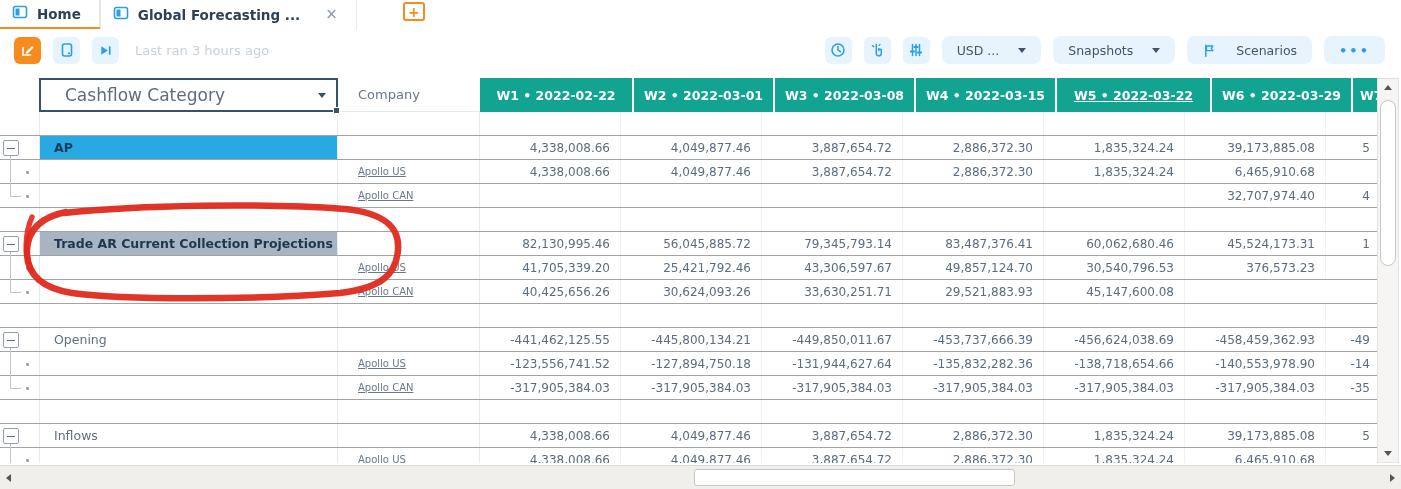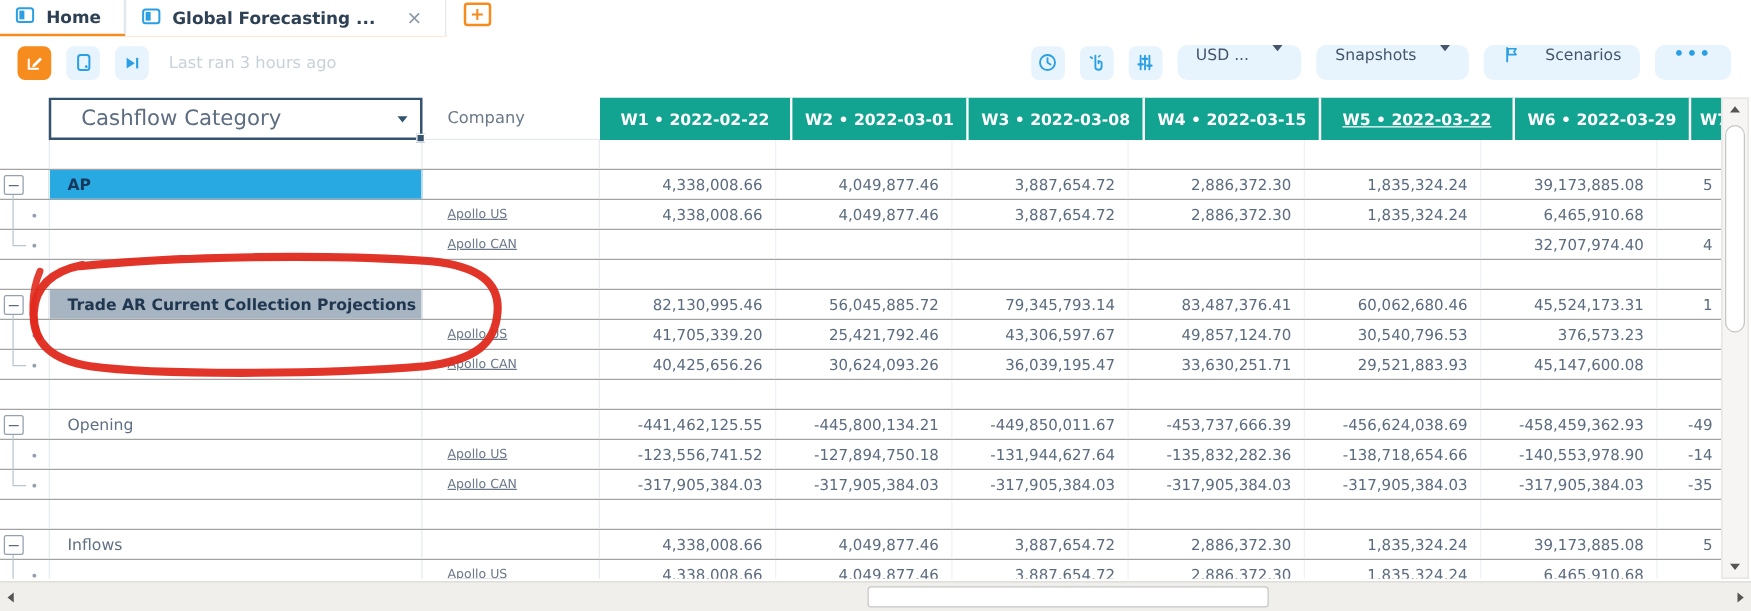--- a/index.html
+++ b/index.html
@@ -1,40 +1,40 @@
 <!DOCTYPE html>
 <html><head>
 <meta charset="utf-8">
 <style>
   * { margin:0; padding:0; box-sizing:border-box; }
   html,body { width:1401px; height:489px; overflow:hidden; background:#fff;
               font-family:"DejaVu Sans","Liberation Sans",sans-serif; }
   .app { position:relative; width:1401px; height:489px; background:#fff; overflow:hidden; }
 
   
-  .tabbar { display:flex; align-items:flex-end; height:29px; width:fit-content; padding-right:6px; }
+  .tabbar { display:flex; align-items:flex-end; height:29px; width:fit-content; padding-right:6px;gap:32px; }
   .tabrow { display:flex; align-items:stretch; border-bottom:2px solid #f68c1e; }
   .tab { display:flex; align-items:center; gap:9px; height:27px; padding:0 18px 0 12px;
          font-size:13.5px; font-weight:bold; color:#2e4154; cursor:pointer; white-space:nowrap; }
   .tab.home { border-right:1px solid #e0e5ea; }
   .tab.active { background:#fff; border-left:1px solid #e6eaee; border-right:1px solid #e6eaee;
                 margin-bottom:-2px; height:29px; }
   .tabclose { margin-left:16px; color:#8b98a6; font-weight:normal; font-size:15px; line-height:1; cursor:pointer; }
   .addtab { width:22px; height:19px; margin:2px 0 0 14px; align-self:flex-start;
             border:2px solid #f68c1e; border-radius:3px; color:#f68c1e; font-weight:bold;
             display:flex; align-items:center; justify-content:center; font-size:14px; cursor:pointer; }
 
   
   .toolbar { display:flex; align-items:center; height:42px; padding:0 16px 0 14px; gap:12px; }
   .ibtn { width:27px; height:27px; border-radius:6px; background:#e7f4fd; display:flex;
           align-items:center; justify-content:center; cursor:pointer; flex:none; }
   .ibtn.orange { background:#f68c1e; }
   .lastran { color:#c8d1da; font-size:13px; margin-left:4px; }
   .spacer { flex:1; }
-  .pill { height:28px; border-radius:8px; background:#e7f4fd; display:flex; align-items:flex-start;
+  .pill { height:28px; border-radius:8px; background:#e7f4fd; display:flex; align-items:center;
           gap:19px; padding:0 15px; font-size:12.5px; color:#42556a; cursor:pointer; flex:none; white-space:nowrap; }
   .caret { width:0; height:0; border-left:4px solid transparent; border-right:4px solid transparent;
            border-top:5px solid #42556a; display:inline-block; }
   .dots { color:#2b9fe3; font-weight:bold; letter-spacing:2px; font-size:13px; }
 
   
   .tablewrap { position:absolute; top:78px; left:0; width:1377px; height:385px; overflow:hidden; background:#fff; }
   .thead { display:flex; height:34px; }
   .hgutter { width:39px; flex:none; }
   .hcell-cat { width:299px; flex:none; position:relative; border:2px solid #35536f; background:#fff;
@@ -298,21 +298,20 @@
         <div class="row">
           <div class="gutter">
             <div class="tline" style="top: 0px; height: 12px;"></div>
             <div class="tstub" style="top: 12px;"></div>
             <div class="tdot"></div>
           </div>
           <div class="cell cat"></div>
           <div class="cell co">Apollo CAN</div>
           <div class="cell val">40,425,656.26</div>
           <div class="cell val">30,624,093.26</div>
-          <div class="cell val">36,039,195.47</div>
           <div class="cell val">33,630,251.71</div>
           <div class="cell val">29,521,883.93</div>
           <div class="cell val">45,147,600.08</div>
           <div class="cell val clip"></div>
         </div>
         <div class="row">
           <div class="gutter"></div>
           <div class="cell cat"></div>
           <div class="cell co"></div>
           <div class="cell val"></div>

